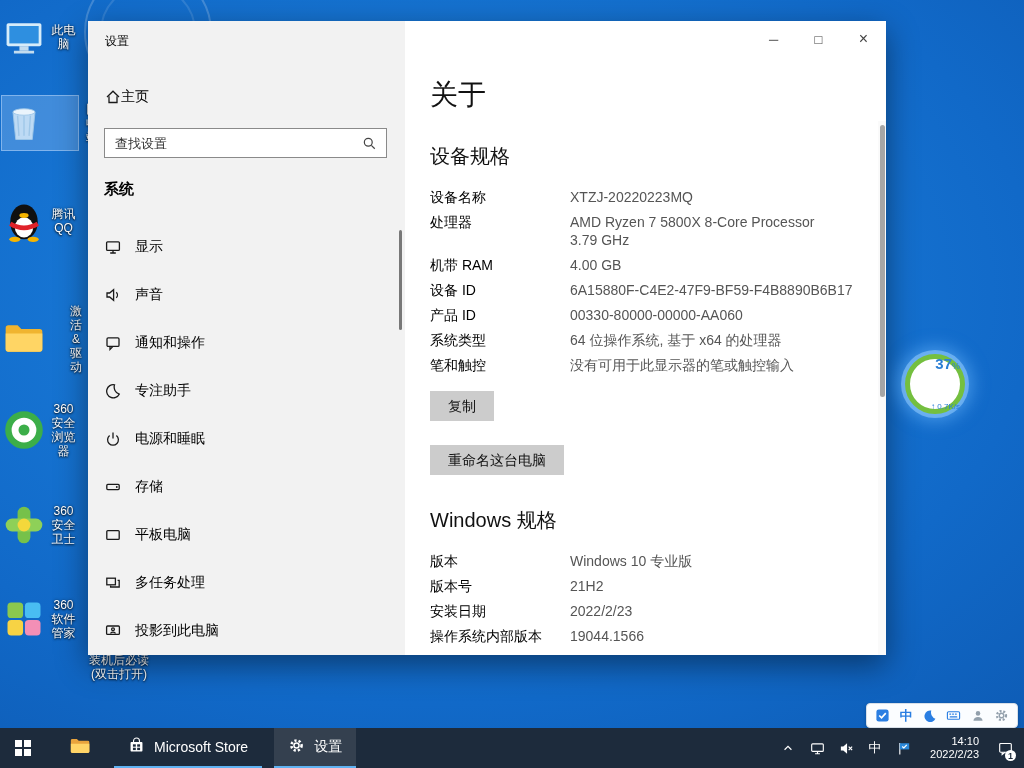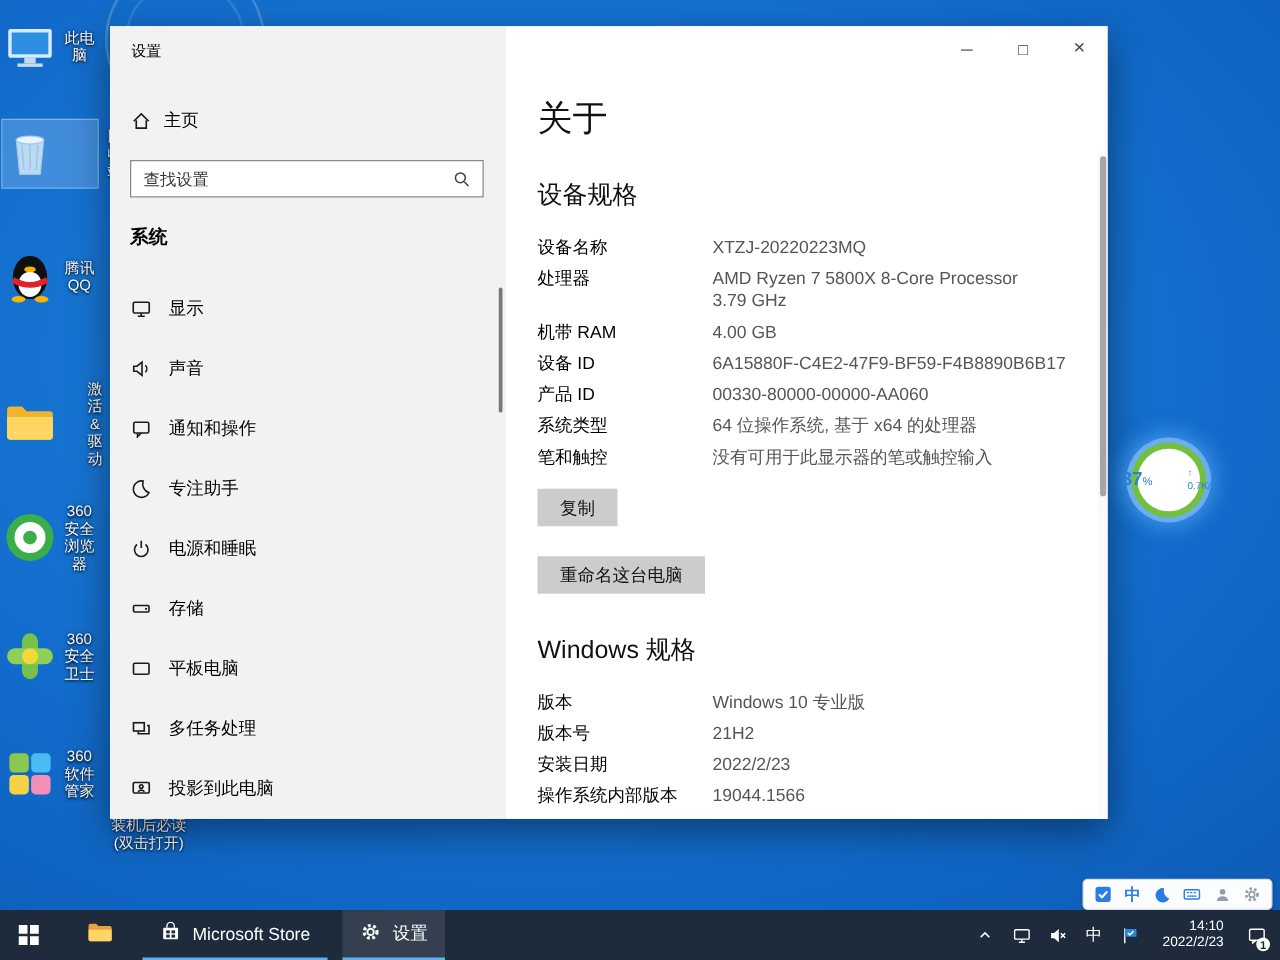--- a/index.html
+++ b/index.html
@@ -16,21 +16,21 @@
   .dicon .glyph{width:46px;height:46px;display:flex;align-items:center;justify-content:center;}
   .dlabel{max-width:72px;text-align:center;font-size:12px;line-height:14px;color:#fff;
           text-shadow:0 1px 2px rgba(0,0,0,.85), 0 0 3px rgba(0,0,0,.5);word-break:break-all;}
   .readme-label{position:absolute;left:84px;top:653px;width:70px;z-index:1;}
 
   
   .win{position:absolute;left:88px;top:21px;width:798px;height:634px;z-index:3;display:flex;
        box-shadow:0 10px 30px rgba(0,0,0,.45);background:#fff;}
   .win-side{position:relative;width:317px;background:#f2f2f2;flex:0 0 auto;}
   .win-title{position:absolute;left:17px;top:12px;font-size:12px;color:#000;}
-  .home-row{position:absolute;left:16px;top:64px;height:24px;display:flex;align-items:center;gap:10px;font-size:14px;color:#000;cursor:pointer;}
+  .home-row{position:absolute;left:16px;top:64px;height:24px;display:flex;align-items:center;font-size:14px;color:#000;cursor:pointer;}
   .search-box{position:absolute;left:16px;top:107px;width:283px;height:30px;background:#fff;border:1px solid #8a8a8a;
               display:flex;align-items:center;box-sizing:border-box;padding:0 8px;}
   .search-box input{flex:1;border:none;outline:none;font-size:13px;background:transparent;color:#15803d;font-family:inherit;}
   .search-box input::placeholder{color:#333;opacity:1;}
   .side-section{position:absolute;left:16px;top:159px;font-size:15px;font-weight:bold;color:#000;}
   .nav{position:absolute;left:0;top:202px;right:0;bottom:0;overflow:hidden;}
   .nav-item{height:48px;display:flex;align-items:center;gap:14px;padding-left:16px;font-size:14px;color:#000;cursor:pointer;}
   .nav-ic{width:17px;height:17px;display:flex;align-items:center;justify-content:center;}
   .side-scroll{position:absolute;right:3px;top:209px;width:3px;height:100px;background:#787878;border-radius:2px;}
 
@@ -49,21 +49,21 @@
   .btn{display:inline-block;background:#cccccc;border:none;font-size:14px;color:#111;height:30px;line-height:30px;
        padding:0 18px;cursor:pointer;font-family:inherit;}
   .btn-copy{margin-top:10px;}
   .btn-rename{display:block;margin-top:24px;}
   .wspec{margin-top:32px;}
 
   
   .speed-widget{position:absolute;left:903px;top:352px;width:60px;height:60px;z-index:4;cursor:pointer;}
   .speed-ring{width:50px;height:50px;margin:2px;border-radius:50%;background:#fff;border:5px solid #74bf3f;
               box-shadow:0 0 0 4px rgba(150,205,255,.55), 0 0 16px 8px rgba(110,185,255,.5);
-              display:flex;flex-direction:row;align-items:center;justify-content:center;gap:28px;}
+              display:flex;flex-direction:column;align-items:flex-end;justify-content:center;gap:28px;}
   .pct{font-size:15px;font-weight:bold;color:#2b7fd4;line-height:15px;}
   .pct i{font-style:normal;font-size:9px;font-weight:normal;}
   .spd{font-size:8px;color:#2b7fd4;line-height:10px;}
 
   
   .ime-bar{position:absolute;right:6px;bottom:40px;height:23px;width:150px;background:#fbfdff;border:1px solid #d7dfe8;
            border-radius:4px;display:flex;align-items:center;justify-content:space-evenly;z-index:6;box-shadow:0 1px 3px rgba(0,0,0,.25);}
   .ime-ic{width:17px;height:17px;display:flex;align-items:center;justify-content:center;cursor:pointer;}
   .ime-zhong{font-size:13px;font-weight:bold;color:#2a7ee2;line-height:17px;}
 

